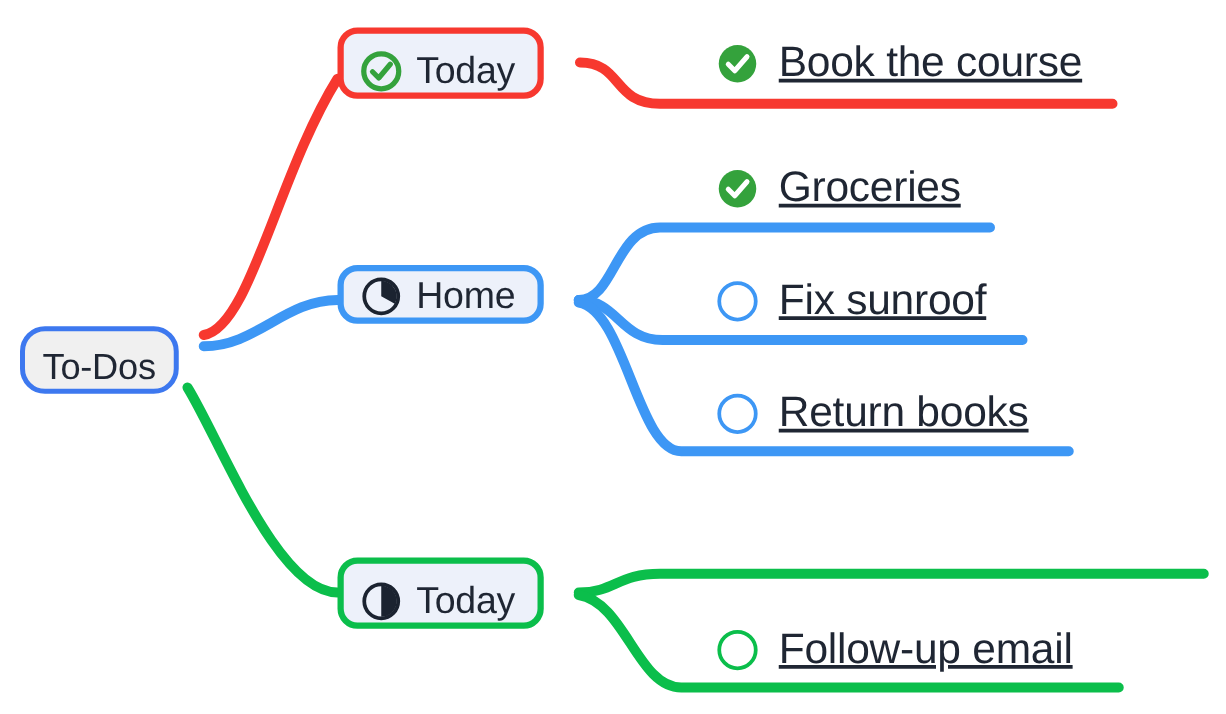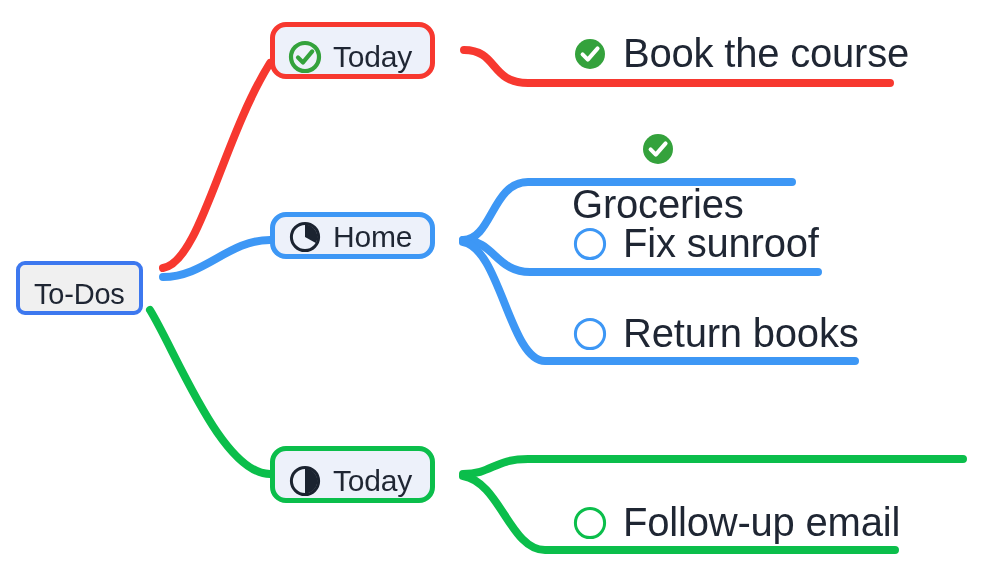--- a/index.html
+++ b/index.html
@@ -30,21 +30,21 @@
     position: absolute;
     display: flex;
     align-items: flex-end;
     box-sizing: border-box;
     border-radius: 16px;
     border-style: solid;
     z-index: 5;
   }
   .node-root {
     border-width: 4px;
-    border-radius: 9px;
+    border-radius: 20px;
     background: #f0f0f0;
     padding: 0 14px;
     justify-content: center;
   }
   .node-branch {
     border-width: 5px;
     background: #edf1fa;
     padding: 0 18px 0 13px;
     gap: 11px;
   }
@@ -62,24 +62,25 @@
 
   
   .leaf {
     position: absolute;
     display: flex;
     align-items: center;
     gap: 15px;
     z-index: 5;
   }
   .leaf-label {
-    font-size: 40px;
+    font-size: 34px;
     color: #1f2633;
     white-space: nowrap;
     letter-spacing: -0.2px;
+    text-decoration: underline;
   }
 
   
   .icon {
     flex: 0 0 auto;
     display: block;
   }
   .icon-node {
     width: 34px;
     height: 34px;
@@ -143,21 +144,21 @@
   </div>
 
   <div class="leaf" style="left:572px; top:31px;">
     <svg class="icon icon-leaf" viewBox="0 0 36 36">
       <circle cx="18" cy="18" r="15" fill="#34a23c"></circle>
       <path d="M 10.6 18.4 L 15.8 23.6 L 25.6 12.4" fill="none" stroke="#ffffff" stroke-width="4" stroke-linecap="round" stroke-linejoin="round"></path>
     </svg>
     <span class="leaf-label">Book the course</span>
   </div>
 
-  <div class="leaf" style="left:572px; top:131px;flex-direction:column;">
+  <div class="leaf" style="left:572px; top:131px;">
     <svg class="icon icon-leaf" viewBox="0 0 36 36">
       <circle cx="18" cy="18" r="15" fill="#34a23c"></circle>
       <path d="M 10.6 18.4 L 15.8 23.6 L 25.6 12.4" fill="none" stroke="#ffffff" stroke-width="4" stroke-linecap="round" stroke-linejoin="round"></path>
     </svg>
     <span class="leaf-label">Groceries</span>
   </div>
 
   <div class="leaf" style="left:572px; top:221px;">
     <svg class="icon icon-leaf" viewBox="0 0 36 36">
       <circle cx="18" cy="18" r="14.6" fill="none" stroke="#3d97f5" stroke-width="3"></circle>

